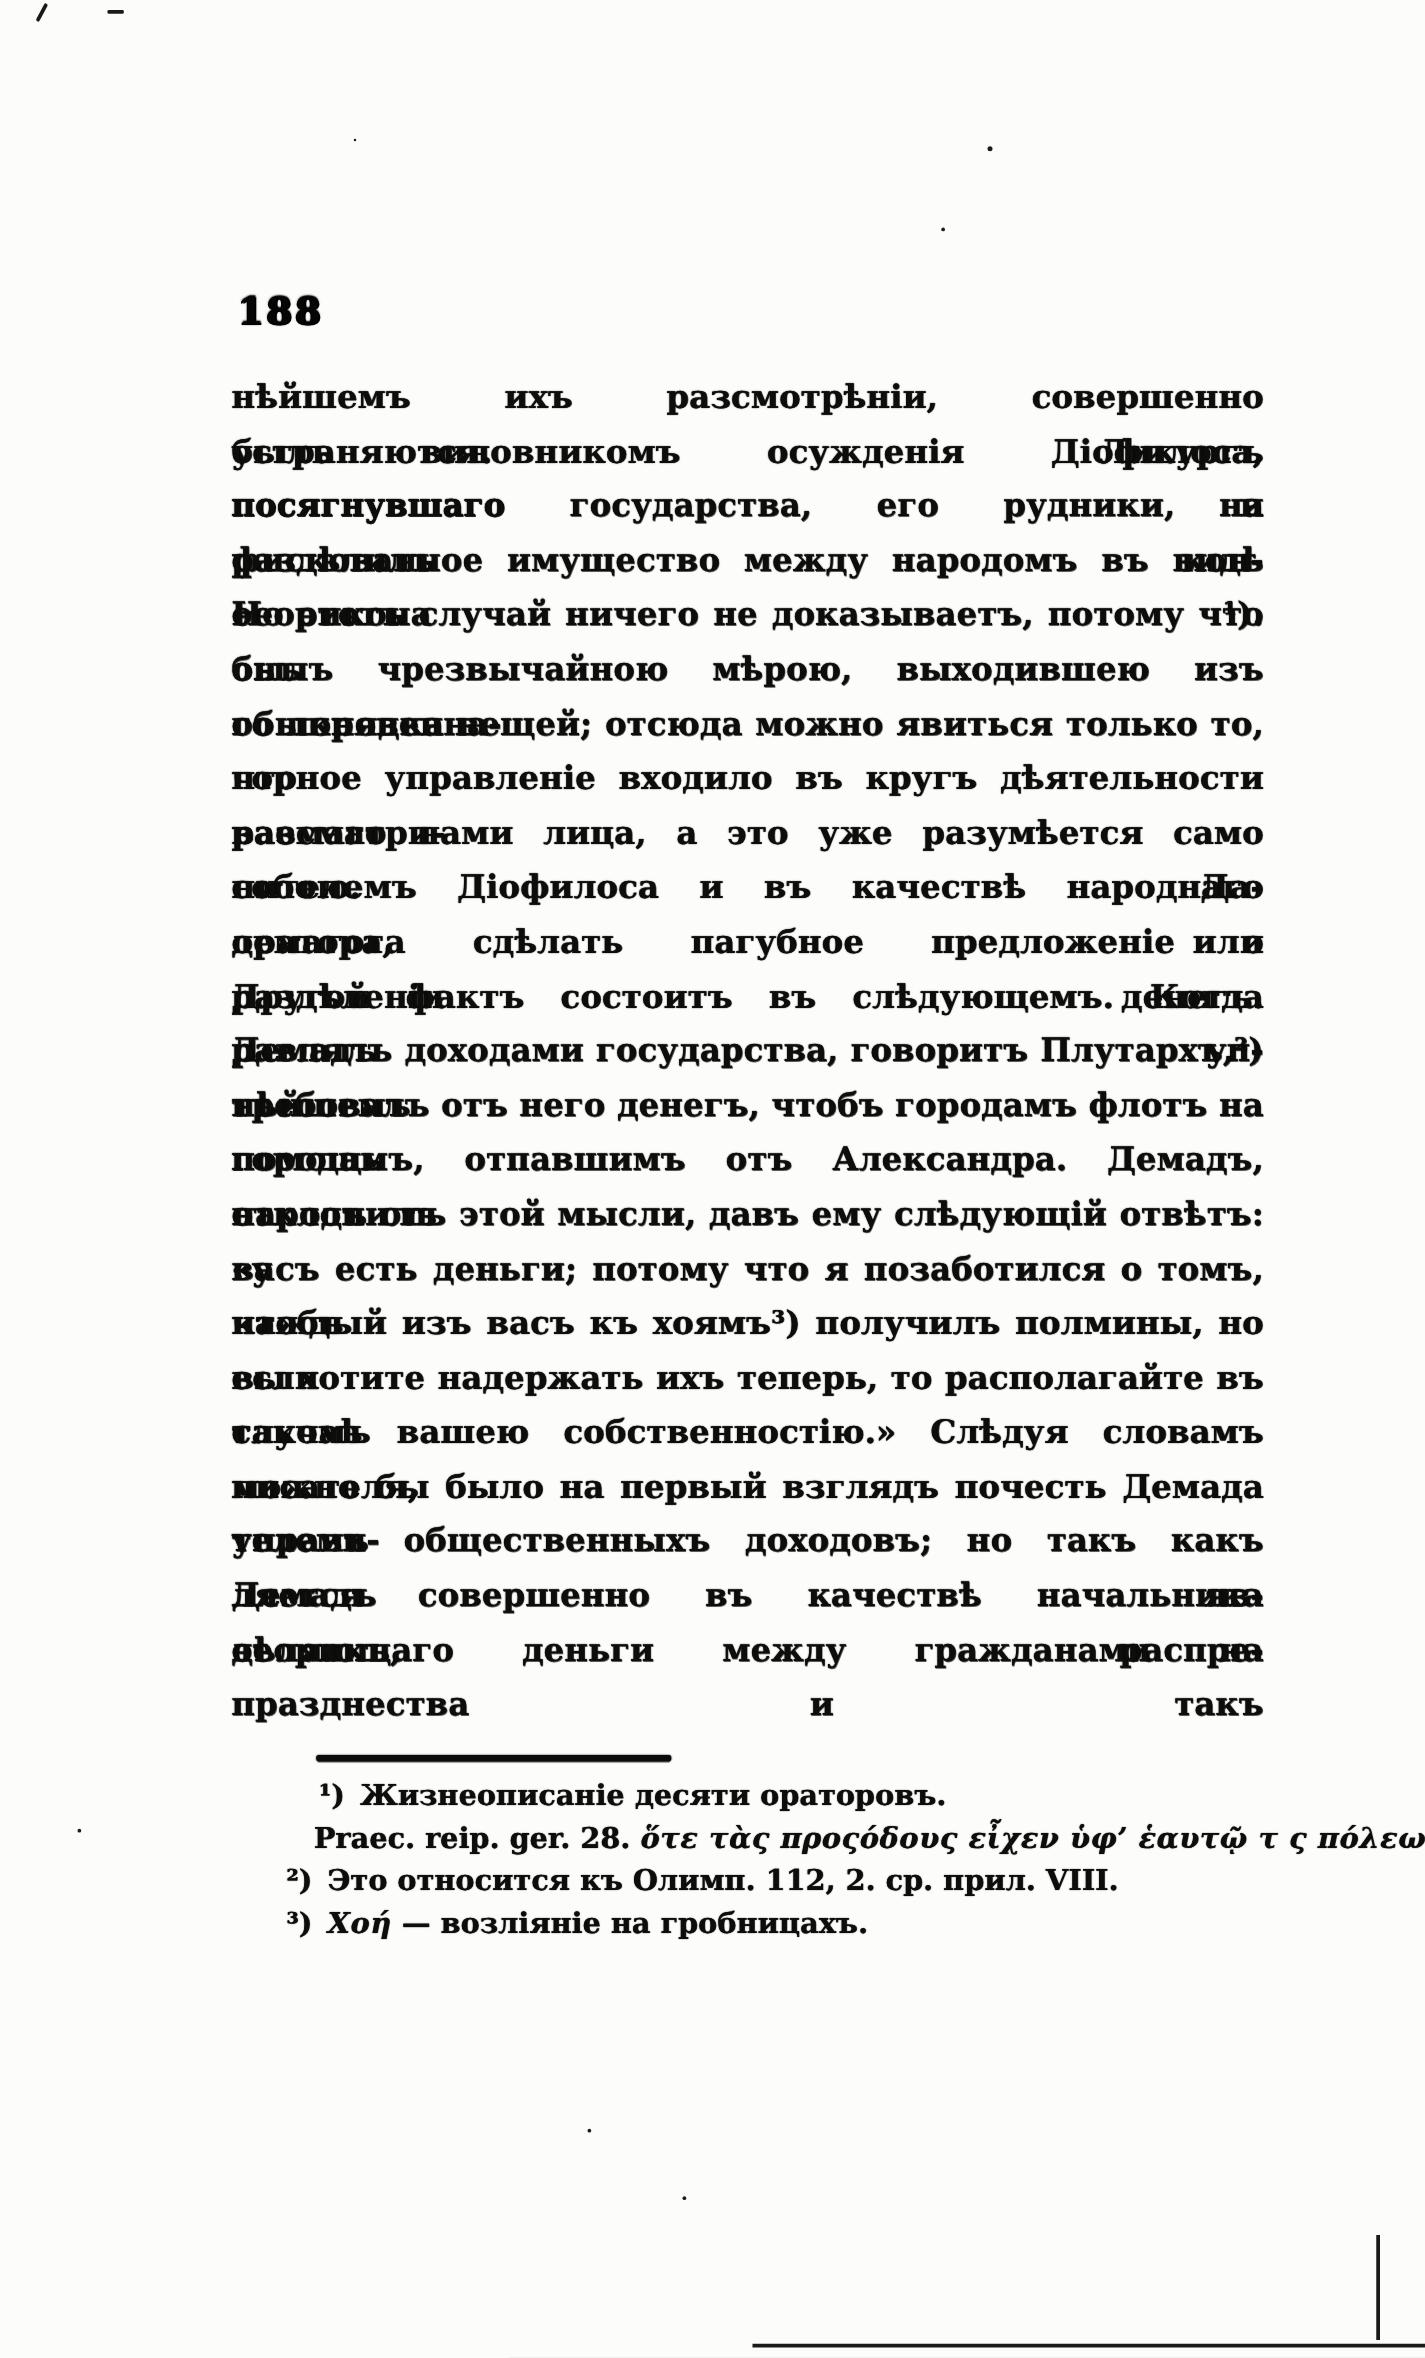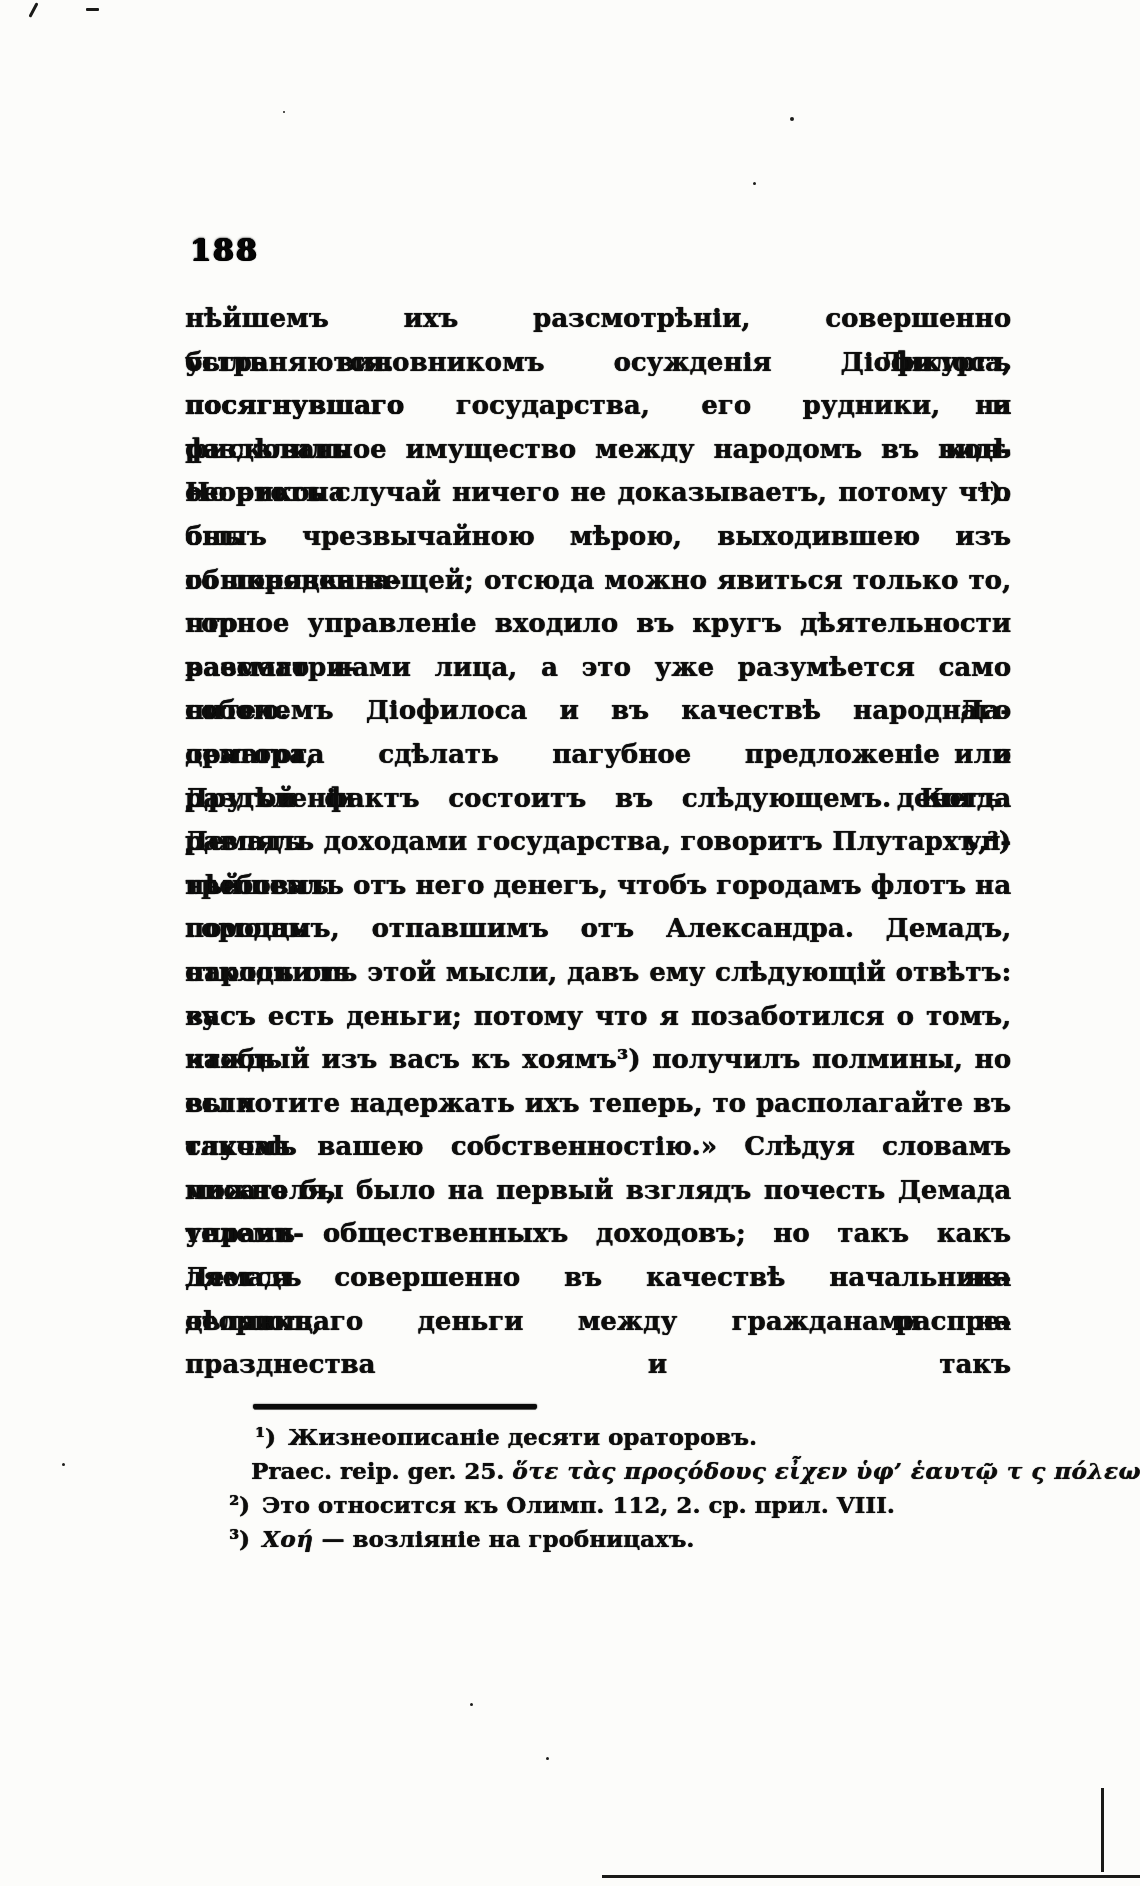--- a/index.html
+++ b/index.html
@@ -90,21 +90,21 @@
     <div class="line">можно бы было на первый взглядъ почесть Демада управи-</div>
     <div class="line">телемъ общественныхъ доходовъ; но такъ какъ Демадъ яв-</div>
     <div class="line">ляется совершенно въ качествѣ начальника ѳеорикъ, распре-</div>
     <div class="line">дѣляющаго деньги между гражданами на празднества и такъ</div>
   </div>
 
   <div class="fn-rule"></div>
 
   <div class="footnotes">
     <div class="fn-line fn1"><span class="fn-marker">¹)</span><span>Жизнеописаніе десяти ораторовъ.</span></div>
-    <div class="fn-line fn-cont"><span>Praec. reip. ger. 25.</span> <span class="greek">ὅτε τὰς προςόδους εἶχεν ὑφ’ ἑαυτῷ τ ς πόλεως.</span></div>
+    <div class="fn-line fn-cont"><span>Praec. reip. ger. 28.</span> <span class="greek">ὅτε τὰς προςόδους εἶχεν ὑφ’ ἑαυτῷ τ ς πόλεως.</span></div>
     <div class="fn-line fn2"><span class="fn-marker">²)</span><span>Это относится къ Олимп. 112, 2. ср. прил. VIII.</span></div>
     <div class="fn-line fn3"><span class="fn-marker">³)</span><span class="greek">Χοή</span> <span>— возліяніе на гробницахъ.</span></div>
   </div>
 
   <div class="speck" style="left:790px; top:117px; width:4px; height:4px;"></div>
   <div class="speck" style="left:753px; top:182px; width:3px; height:3px;"></div>
   <div class="speck" style="left:283px; top:111px; width:2px; height:2px;"></div>
   <div class="speck" style="left:62px; top:1463px; width:3px; height:3px;"></div>
   <div class="speck" style="left:470px; top:1703px; width:3px; height:3px;"></div>
   <div class="speck" style="left:546px; top:1757px; width:3px; height:3px;"></div>

